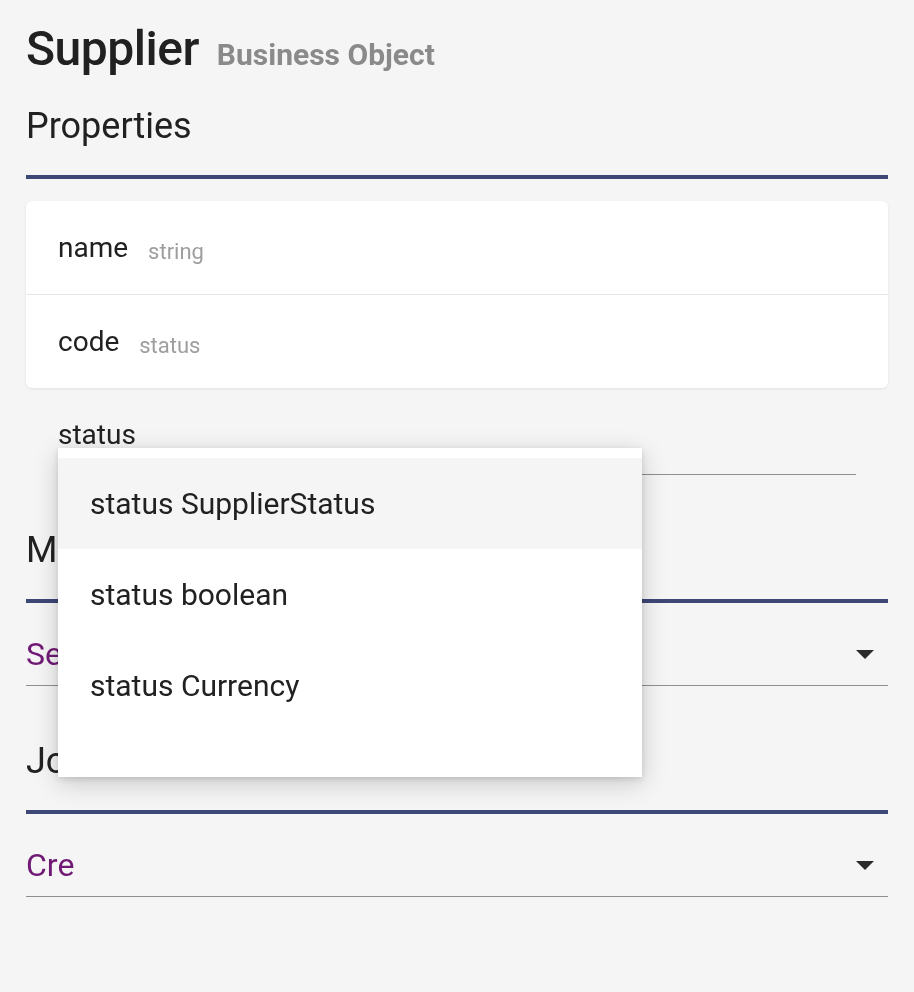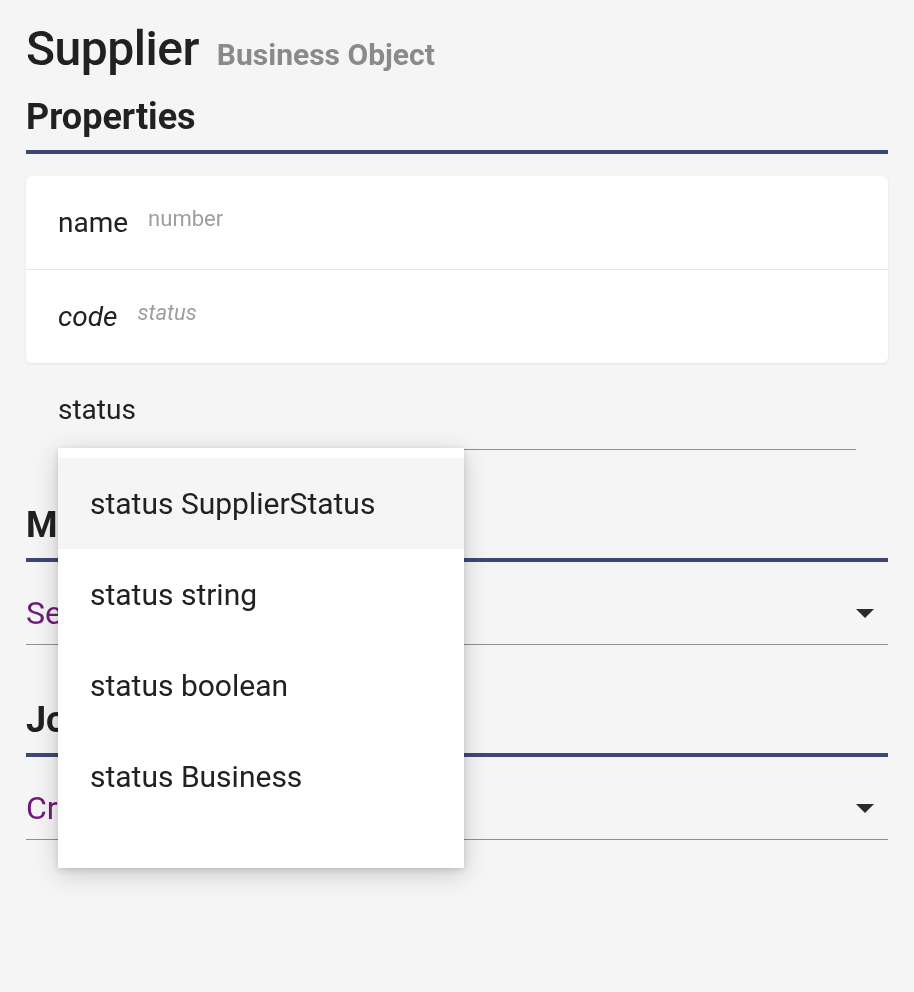--- a/index.html
+++ b/index.html
@@ -16,59 +16,58 @@
     position: relative;
     overflow: hidden;
   }
   .container {
     padding: 20px 26px;
   }
   .header {
     display: flex;
     align-items: baseline;
     gap: 18px;
-    margin-bottom: 19px;
+    margin-bottom: 28px;
     text-align: center;
   }
   .header-title {
     font-size: 48px;
     font-weight: 500;
     color: #212121;
     letter-spacing: -0.5px;
   }
   .header-subtitle {
     font-size: 30px;
     font-weight: 700;
     color: #8a8a8a;
   }
   .section-header {
     font-size: 36px;
-    font-weight: 700;
+    font-weight: 400;
     color: #212121;
     border-bottom: 4px solid #3d4877;
-    padding-bottom: 12px;
+    padding-bottom: 28px;
     margin-bottom: 16px;
   }
   .card {
     background: #fff;
     border-radius: 6px;
     box-shadow: 0 1px 3px rgba(0,0,0,0.08);
     margin-top: 22px;
     overflow: hidden;
   }
   .prop-row {
     display: flex;
-    align-items: flex-start;
+    align-items: flex-end;
     gap: 20px;
     padding: 30px 32px;
     border-bottom: 1px solid #e6e6e6;
   }
   .prop-row:last-child {
     border-bottom: none;
-    font-style: italic;
   }
   .prop-name {
     font-size: 28px;
     font-weight: 400;
     color: #212121;
   }
   .prop-type {
     font-size: 22px;
     font-weight: 400;
     color: #9e9e9e;
@@ -108,21 +107,21 @@
     border-left: 9px solid transparent;
     border-right: 9px solid transparent;
     border-top: 9px solid #2b2b2b;
     margin-right: 14px;
   }
   
   .dropdown {
     position: absolute;
     left: 58px;
     top: 448px;
-    width: 406px;
+    width: 584px;
     background: #fff;
     box-shadow: 0 6px 24px rgba(0,0,0,0.18), 0 2px 6px rgba(0,0,0,0.12);
     border-radius: 0;
     padding: 10px 0 46px 0;
     z-index: 10;
   }
   .dropdown-item {
     padding: 28px 32px;
     font-size: 30px;
     color: #212121;
@@ -140,21 +139,21 @@
   <div class="header">
     <div class="header-title">Supplier</div>
     <div class="header-subtitle">Business Object</div>
   </div>
 
   <div class="section-header">Properties</div>
 
   <div class="card">
     <div class="prop-row">
       <span class="prop-name">name</span>
-      <span class="prop-type">number</span>
+      <span class="prop-type">string</span>
     </div>
     <div class="prop-row">
       <span class="prop-name">code</span>
       <span class="prop-type">status</span>
     </div>
   </div>
 
   <div class="input-underline">
     <input type="text" class="text-input" value="status" style="">
   </div>
@@ -174,16 +173,15 @@
 
   <div class="select-row">
     <span class="select-placeholder">Cre</span>
     <span class="chevron"></span>
   </div>
 
 </div>
 
 <div class="dropdown">
   <div class="dropdown-item highlight">status SupplierStatus</div>
-  <div class="dropdown-item">status string</div>
   <div class="dropdown-item">status boolean</div>
-  <div class="dropdown-item">status Business</div>
+  <div class="dropdown-item">status Currency</div>
 </div>
 
 </body></html>

